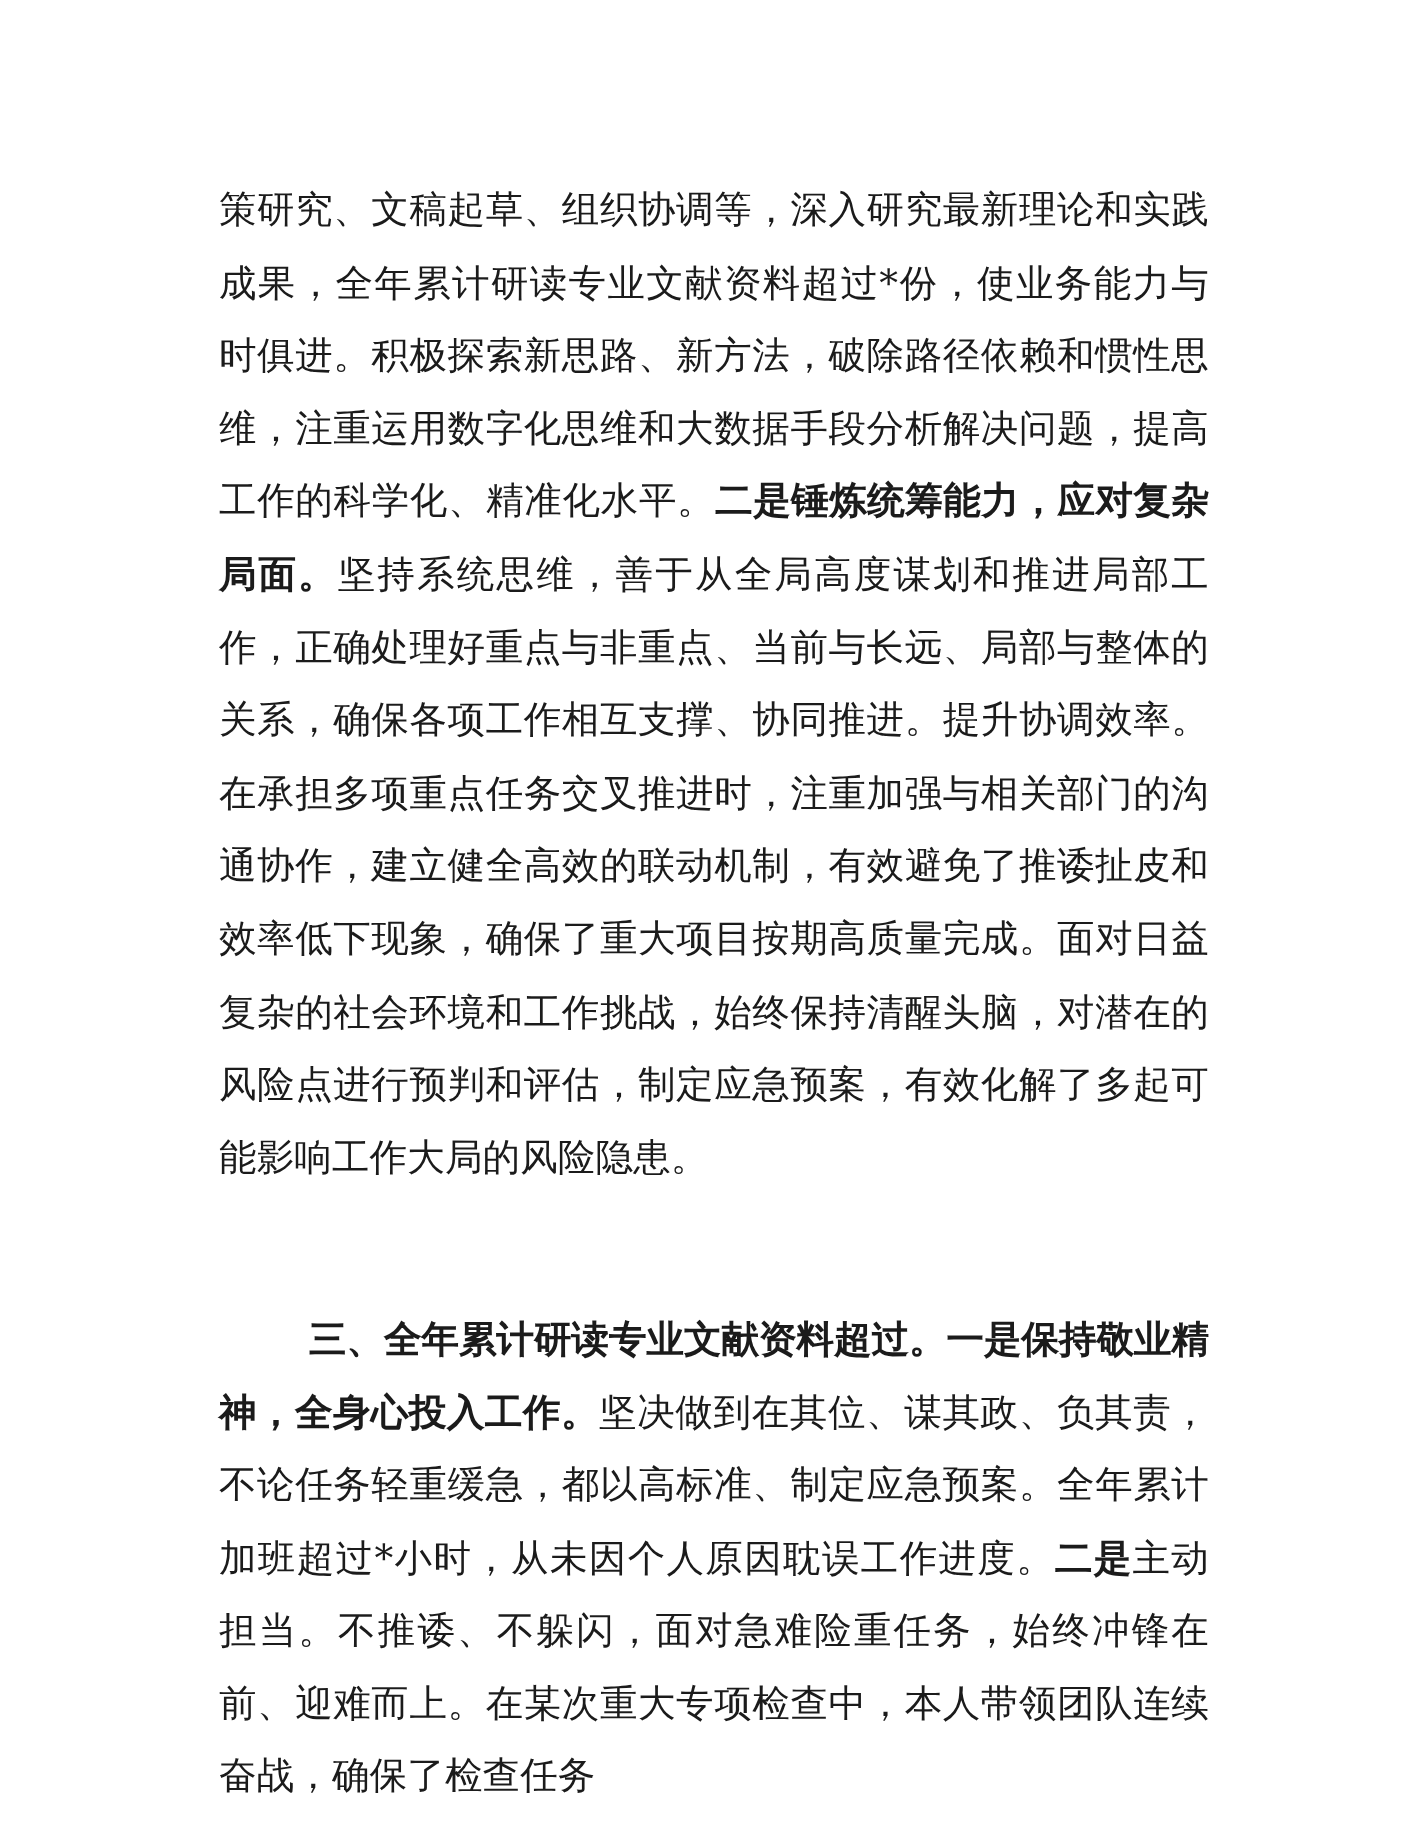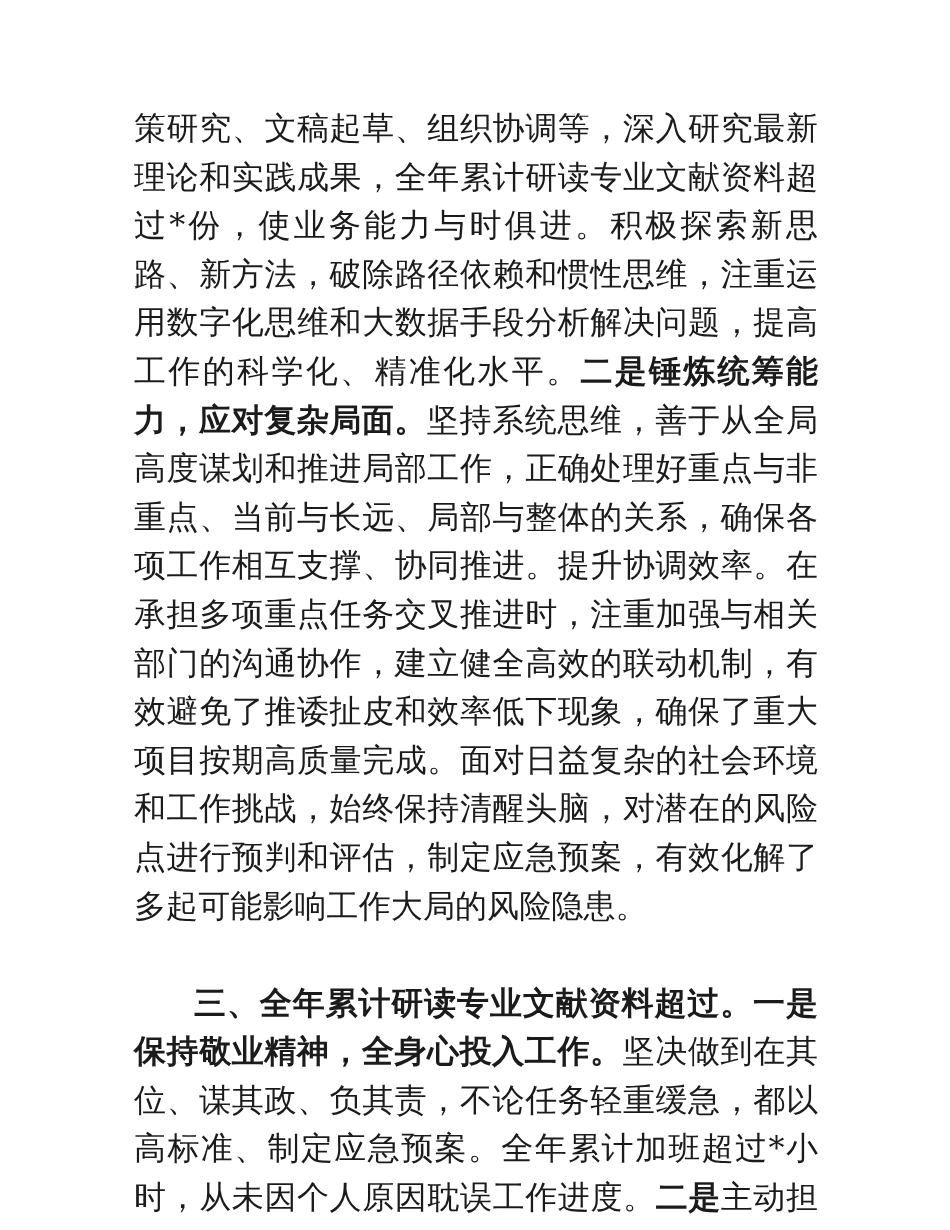--- a/index.html
+++ b/index.html
@@ -18,23 +18,23 @@
     overflow: hidden;
     box-sizing: border-box;
   }
   .doc-body {
     position: absolute;
     left: 134px;
     top: 104px;
     width: 684px;
   }
   p.para {
-    margin: 0;
+    margin: 12px;
     padding: 0;
-    font-size: 32px;
+    font-size: 25px;
     line-height: 48.6px;
     color: #1b1b1b;
     text-align: justify;
     text-align-last: left;
     text-justify: inter-character;
     letter-spacing: 0.1px;
     font-weight: 400;
     font-family: "DejaVu Serif", "Liberation Serif", serif;
   }
   p.para.indent {

